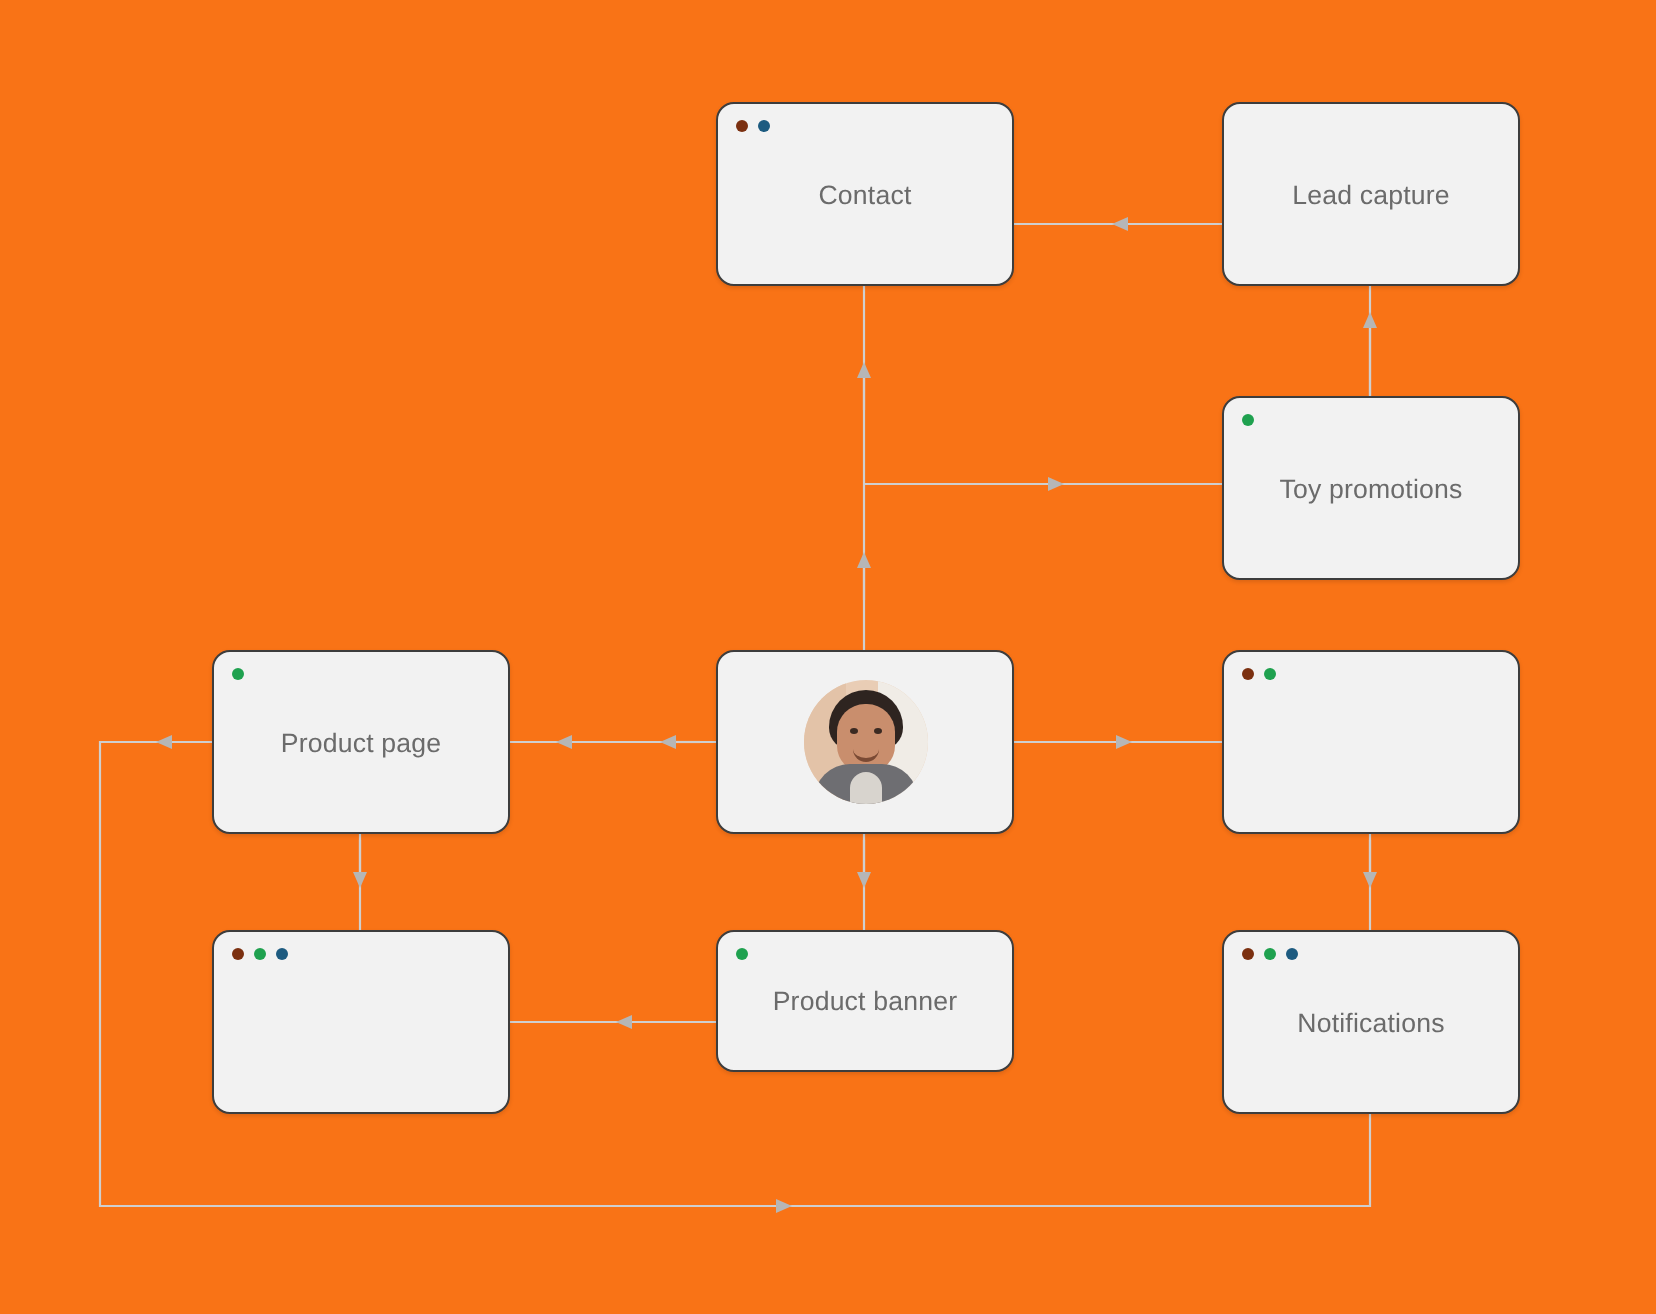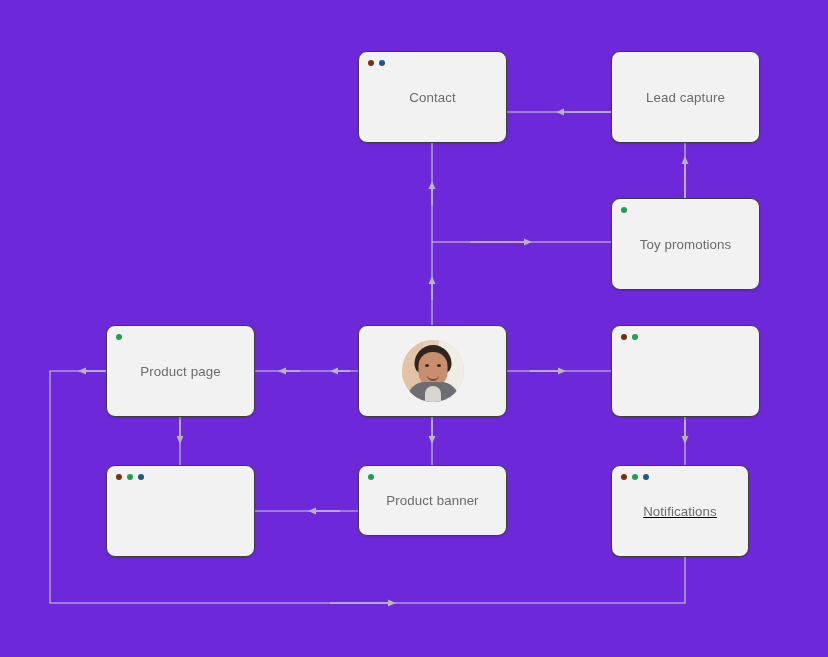--- a/index.html
+++ b/index.html
@@ -7,21 +7,21 @@
     padding: 0;
     background: #ffffff;
   }
   body {
     font-family: "Liberation Sans", sans-serif;
   }
   #canvas {
     position: relative;
     width: 828px;
     height: 657px;
-    background: #6d28d9;
+    background: #f97316;
     overflow: hidden;
   }
   #edge-layer {
     position: absolute;
     left: 0;
     top: 0;
     width: 828px;
     height: 657px;
     pointer-events: none;
   }
@@ -269,21 +269,21 @@
     </div>
   </div>
 
   <div class="node" style="left:358px; top:465px; width:149px; height:71px;">
     <div class="dots">
       <span class="dot" style="background:#1fa14f"></span>
     </div>
     <div class="node-label">Product banner</div>
   </div>
 
-  <div class="node" style="left:611px; top:465px; width:138px; height:92px;text-decoration:underline;">
+  <div class="node" style="left:611px; top:465px; width:149px; height:92px;">
     <div class="dots">
       <span class="dot" style="background:#7b3010"></span>
       <span class="dot" style="background:#1fa14f"></span>
       <span class="dot" style="background:#1d5b80"></span>
     </div>
     <div class="node-label">Notifications</div>
   </div>
 
 </div>
 

